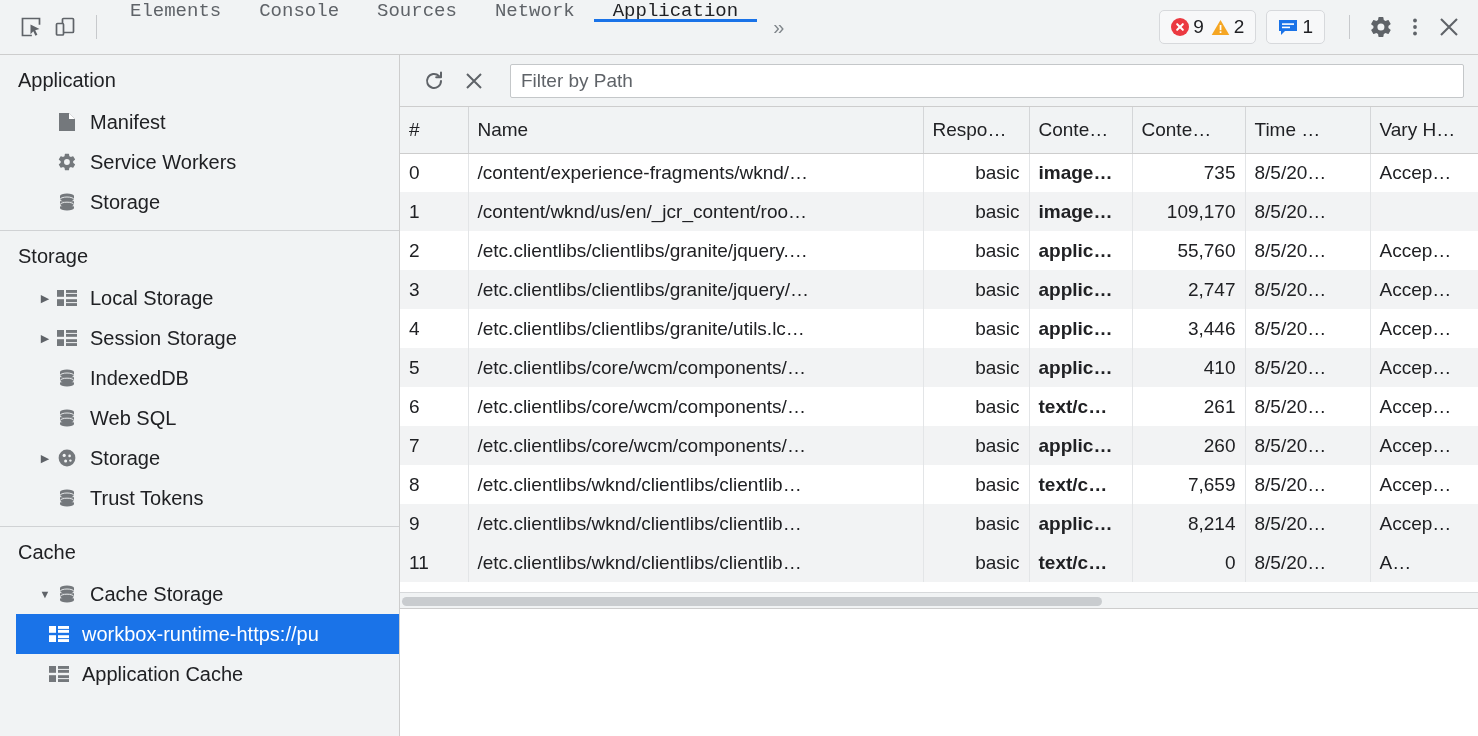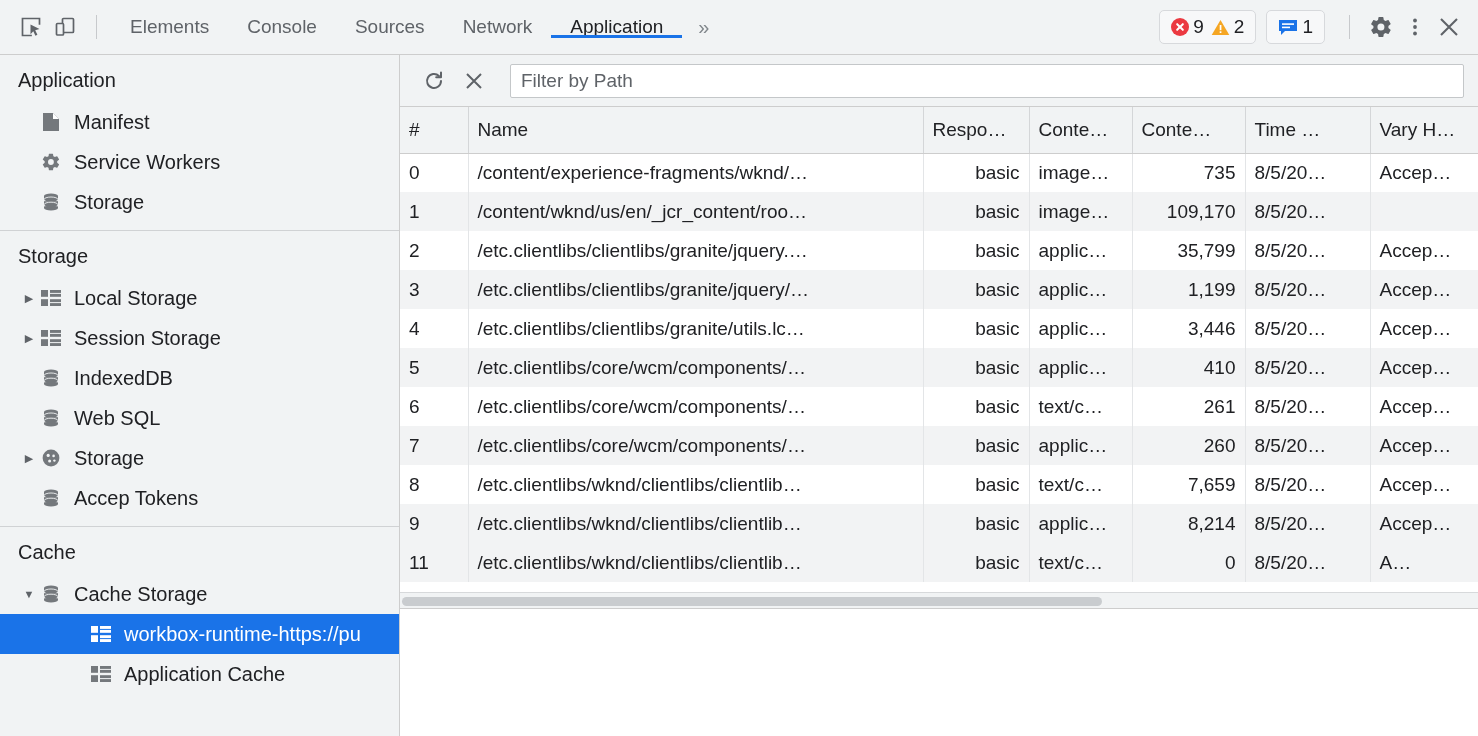--- a/index.html
+++ b/index.html
@@ -21,21 +21,21 @@
     padding: 0 12px 0 14px;
     position: relative;
   }
   .tb-icon {
     width: 34px; height: 34px;
     display: flex; align-items: center; justify-content: center;
     border-radius: 3px; cursor: pointer; flex: none;
   }
   .tb-sep { width: 1px; height: 24px; background: #c7c9cc; margin: 0 14px; flex: none; }
 
-  .tabs { display: flex; align-items: center; height: 100%; }
+  .tabs { display: flex; align-items: flex-start; height: 100%; font-family: Liberation Mono, monospace; }
   .tab {
     display: flex; align-items: center;
     padding: 0 19px;
     font-size: 19px; color: #5f6368;
     cursor: pointer; position: relative; white-space: nowrap;
   }
   .tab.active { color: #202124; }
   .tab.active::after {
     content: ""; position: absolute; left: 0; right: 0; bottom: 0;
     height: 3px; background: #1a73e8;
@@ -76,32 +76,32 @@
   }
   .sb-section { border-bottom: 1px solid #d0d2d4; padding-bottom: 8px; }
   .sb-title {
     font-size: 20px; color: #202124;
     padding: 14px 0 10px 18px;
   }
   .sb-row {
     display: flex; align-items: center;
     height: 40px; padding-left: 18px;
     font-size: 20px; color: #202124;
-    cursor: pointer; white-space: nowrap;
+    cursor: pointer; white-space: nowrap; margin-left: 16px;
   }
   .sb-row.selected { background: #1a73e8; color: #ffffff; }
   .arrow {
     width: 22px; flex: none; display: flex; align-items: center; justify-content: center;
     font-size: 11px; color: #5f6368;
   }
   .arrow.spacer { visibility: hidden; }
   .ico { width: 22px; height: 22px; flex: none; margin-right: 12px; display: flex; align-items: center; justify-content: center; }
   .sb-row .lbl { overflow: hidden; text-overflow: clip; }
   .indent-1 { padding-left: 40px; }
-  .indent-2 { padding-left: 90px; }
+  .indent-2 { padding-left: 32px; }
 
   
   .main { flex: 1; display: flex; flex-direction: column; min-width: 0; background: #fff; }
   .filterbar {
     height: 52px; min-height: 52px;
     background: #f1f3f4;
     border-bottom: 1px solid #cdcdcd;
     display: flex; align-items: center; padding: 0 14px 0 16px; gap: 4px;
   }
   .fb-icon { width: 36px; height: 34px; display: flex; align-items: center; justify-content: center; cursor: pointer; border-radius: 3px; }
@@ -131,21 +131,21 @@
     border-right: 1px solid #e3e5e7;
     white-space: nowrap; overflow: hidden;
     color: #202124;
   }
   table.grid tr.odd td { background: #f2f3f4; }
   table.grid tr.even td { background: #ffffff; }
   td.num, th.num { text-align: right; }
   .c-idx { width: 68px; }
   .c-name { width: 455px; }
   .c-resp { width: 106px; }
-  .c-ctype { width: 103px; }
+  .c-ctype { width: 103px; font-weight: bold; }
   .c-clen { width: 113px; }
   .c-time { width: 125px; }
   .c-vary { width: 124px; }
 
   .hscroll {
     position: absolute; left: 0; right: 0; bottom: 0;
     height: 16px; background: #f1f3f4; border-top: 1px solid #d7d9db;
   }
   .hscroll .thumb {
     position: absolute; left: 2px; top: 4px; height: 9px; width: 700px;
@@ -379,21 +379,21 @@
             <svg width="20" height="20" viewBox="0 0 20 20">
               <ellipse cx="10" cy="4" rx="7" ry="2.6" fill="#74787c"></ellipse>
               <rect x="3" y="4" width="14" height="3.6" fill="#74787c"></rect>
               <ellipse cx="10" cy="7.6" rx="7" ry="2.6" fill="#74787c" stroke="#f1f3f4" stroke-width="0.9"></ellipse>
               <rect x="3" y="9.2" width="14" height="3.6" fill="#74787c"></rect>
               <ellipse cx="10" cy="12.8" rx="7" ry="2.6" fill="#74787c" stroke="#f1f3f4" stroke-width="0.9"></ellipse>
               <rect x="3" y="14.4" width="14" height="1.6" fill="#74787c"></rect>
               <ellipse cx="10" cy="16" rx="7" ry="2.6" fill="#74787c"></ellipse>
             </svg>
           </span>
-          <span class="lbl">Accep Tokens</span>
+          <span class="lbl">Trust Tokens</span>
         </div>
       </div>
 
       <div class="sb-section" style="border-bottom:none;">
         <div class="sb-title">Cache</div>
 
         <div class="sb-row">
           <span class="arrow">▼</span>
           <span class="ico">
             <svg width="20" height="20" viewBox="0 0 20 20">
@@ -486,30 +486,30 @@
                 <td class="c-ctype">image…</td>
                 <td class="c-clen num">109,170</td>
                 <td class="c-time">8/5/20…</td>
                 <td class="c-vary"></td>
               </tr>
               <tr class="even">
                 <td class="c-idx">2</td>
                 <td class="c-name">/etc.clientlibs/clientlibs/granite/jquery.…</td>
                 <td class="c-resp num">basic</td>
                 <td class="c-ctype">applic…</td>
-                <td class="c-clen num">35,799</td>
+                <td class="c-clen num">55,760</td>
                 <td class="c-time">8/5/20…</td>
                 <td class="c-vary">Accep…</td>
               </tr>
               <tr class="odd">
                 <td class="c-idx">3</td>
                 <td class="c-name">/etc.clientlibs/clientlibs/granite/jquery/…</td>
                 <td class="c-resp num">basic</td>
                 <td class="c-ctype">applic…</td>
-                <td class="c-clen num">1,199</td>
+                <td class="c-clen num">2,747</td>
                 <td class="c-time">8/5/20…</td>
                 <td class="c-vary">Accep…</td>
               </tr>
               <tr class="even">
                 <td class="c-idx">4</td>
                 <td class="c-name">/etc.clientlibs/clientlibs/granite/utils.lc…</td>
                 <td class="c-resp num">basic</td>
                 <td class="c-ctype">applic…</td>
                 <td class="c-clen num">3,446</td>
                 <td class="c-time">8/5/20…</td>

